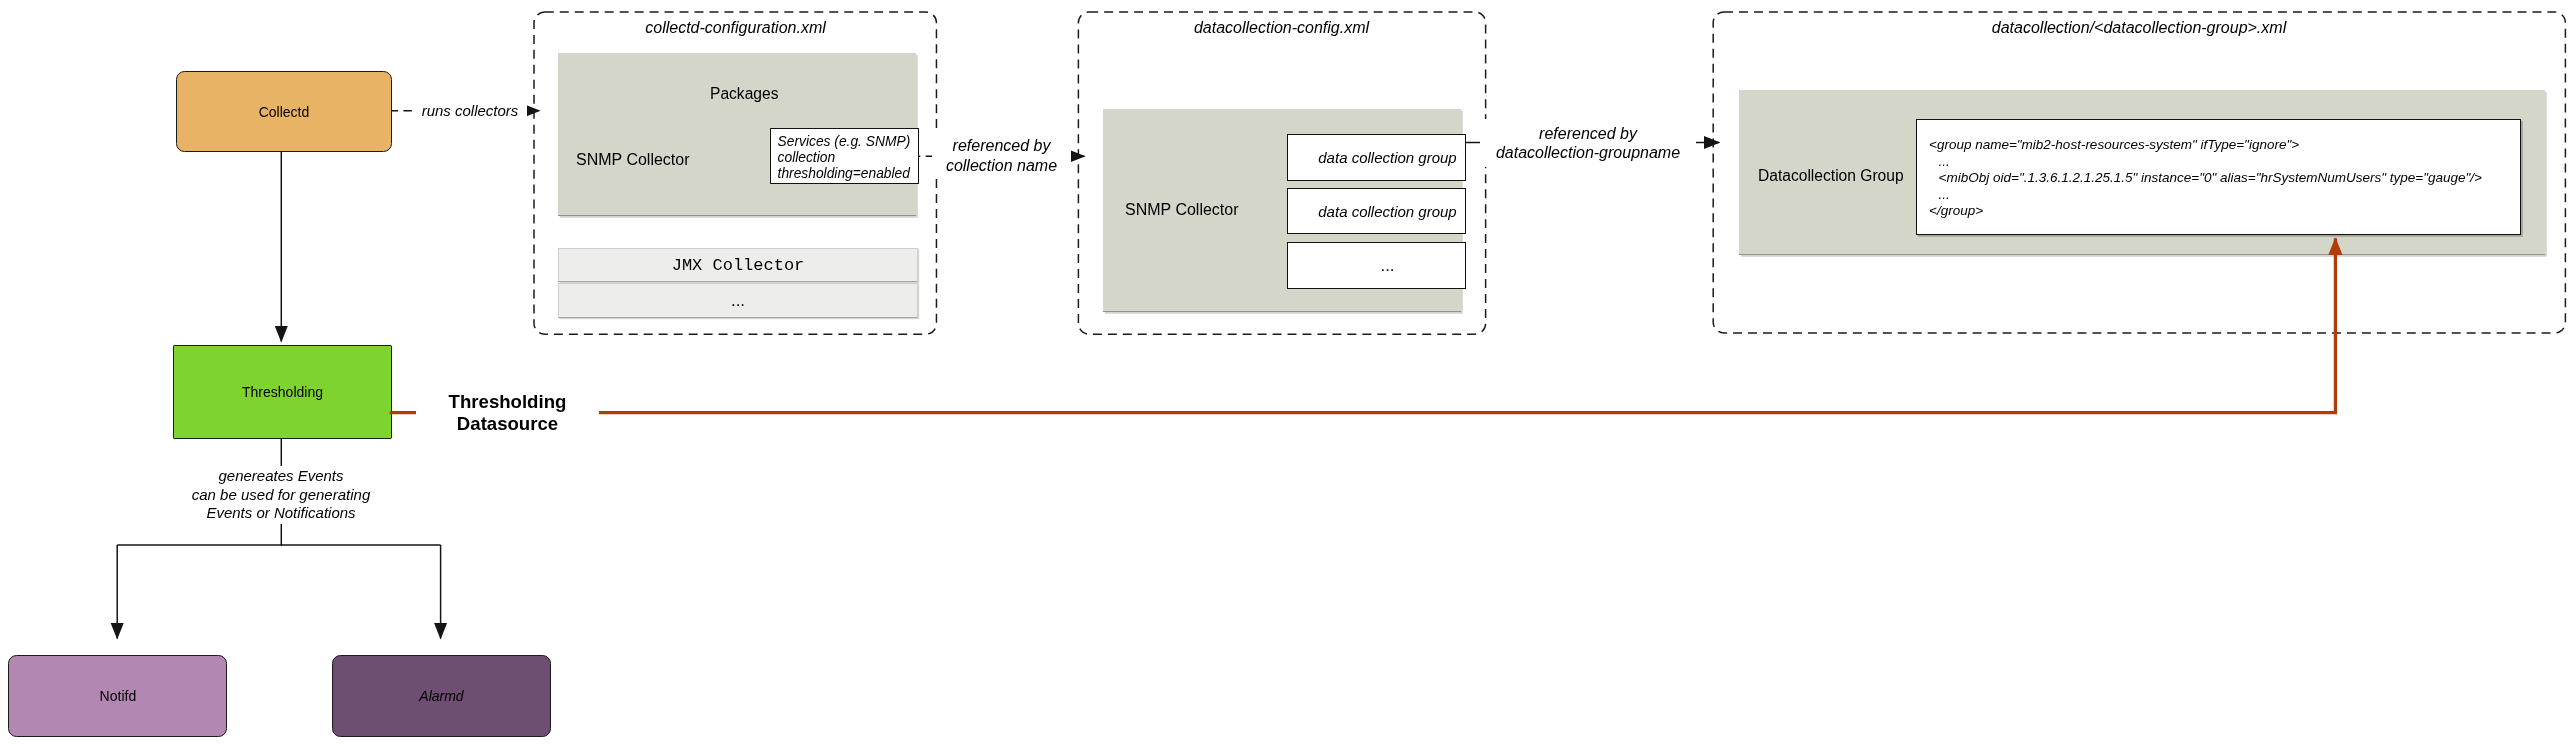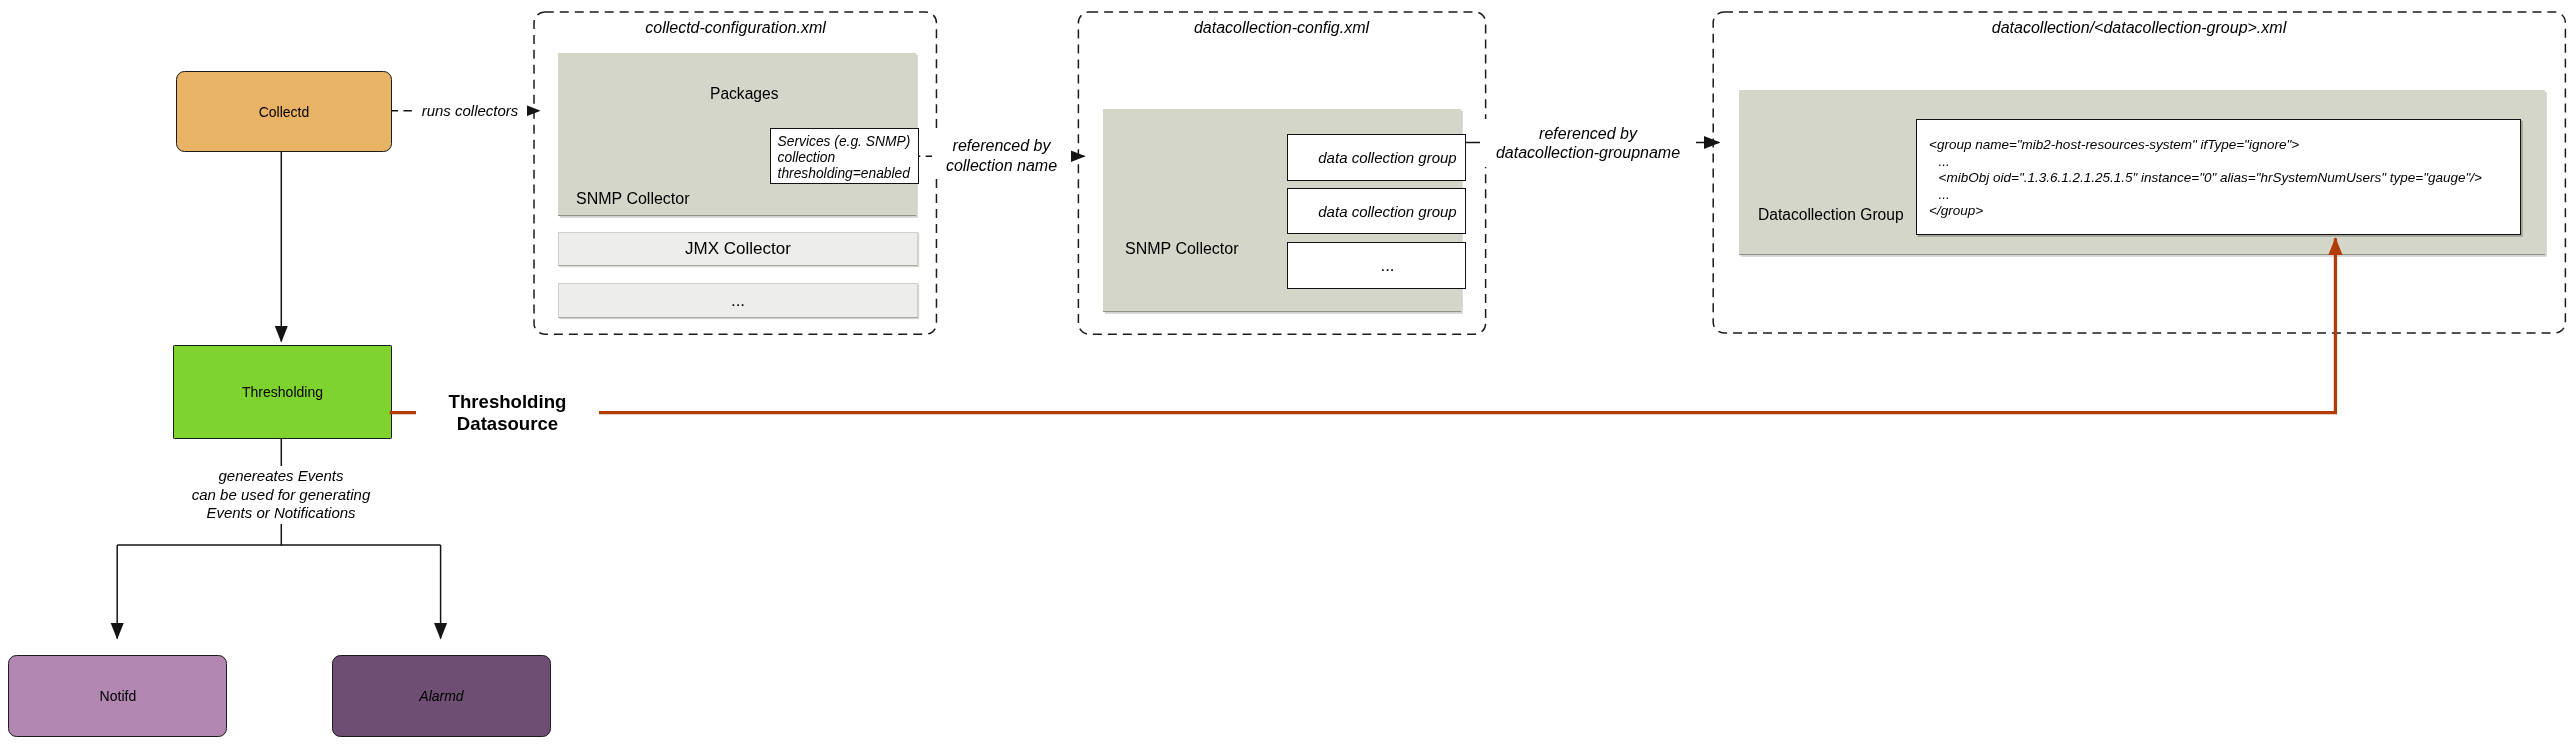--- a/index.html
+++ b/index.html
@@ -46,35 +46,35 @@
   .panel{
     position:absolute;z-index:1;
     background:#D3D6C9;
     border-bottom:1.8px solid #90938A;
     box-shadow:1.8px 1.8px 0 rgba(130,133,122,0.35);
   }
   #panel-snmp-collector{left:558px;top:53px;width:358px;height:162px;}
   #panel-snmp-collection{left:1103px;top:109px;width:358px;height:202px;}
   #panel-datacollection-group{left:1739px;top:90px;width:806px;height:164px;}
 
-  .panel-label{position:absolute;z-index:1;font-size:16px;white-space:nowrap;margin-top:39px;}
+  .panel-label{position:absolute;z-index:1;font-size:16px;white-space:nowrap;}
   #label-snmp-collector{left:576px;top:151px;}
   #label-snmp-collection{left:1125px;top:201px;}
   #label-datacollection-group{left:1758px;top:167px;font-size:15.6px;}
 
   
   .subpanel{
     position:absolute;z-index:1;
     background:#EDEDEB;
     border:0.6px solid #cfcfcc;border-bottom:1.8px solid #A8A8A3;
     box-shadow:1.2px 1.2px 0 rgba(150,150,145,0.4);
     display:flex;align-items:center;justify-content:center;
     font-size:17px;
   }
-  #panel-jmx{left:558px;top:232px;width:358px;height:32px;}
+  #panel-jmx{left:558px;top:248px;width:358px;height:32px;font-family:Liberation Mono, monospace;}
   #panel-collectors-more{left:558px;top:283px;width:358px;height:33px;}
 
   
   #label-packages{position:absolute;z-index:1;left:710px;top:85px;font-size:15.6px;}
 
   
   .white-box{
     position:absolute;z-index:1;
     background:#ffffff;border:1.5px solid #121212;
   }

